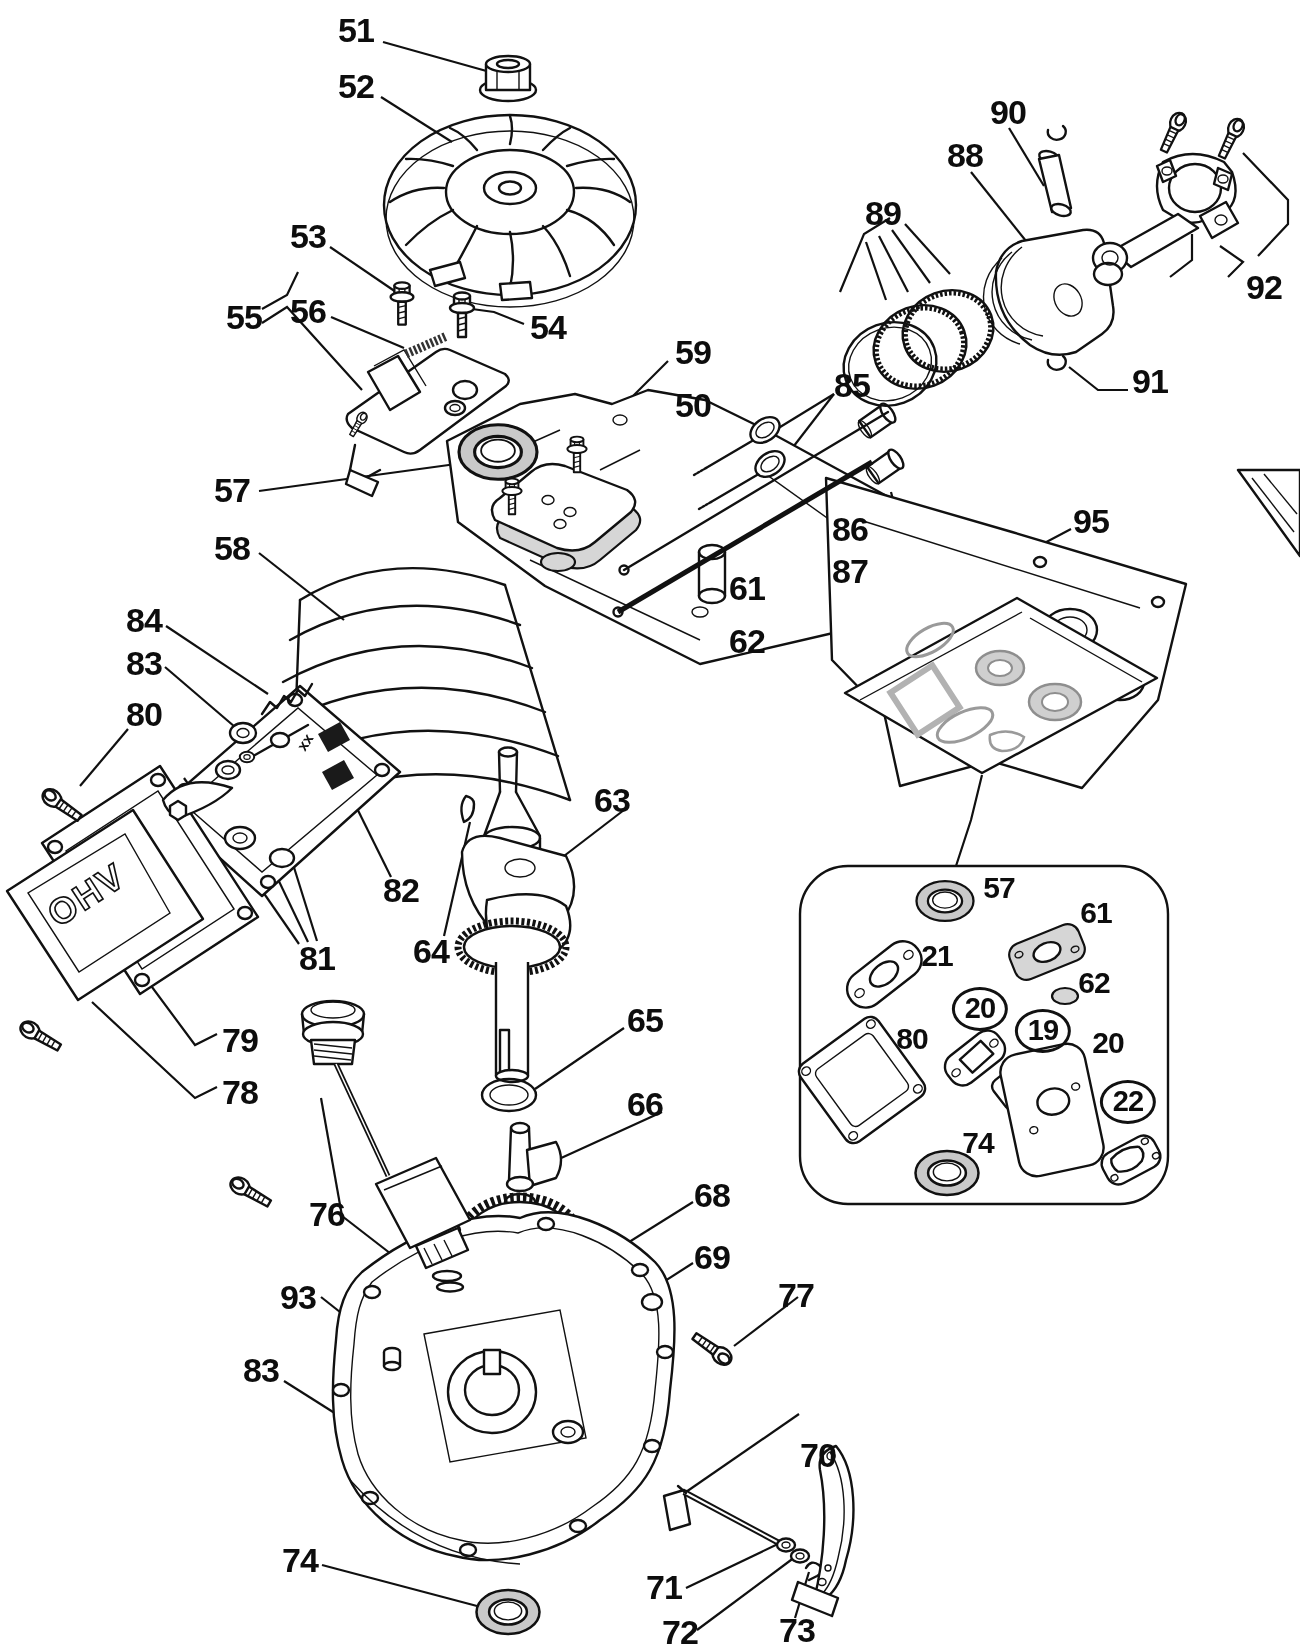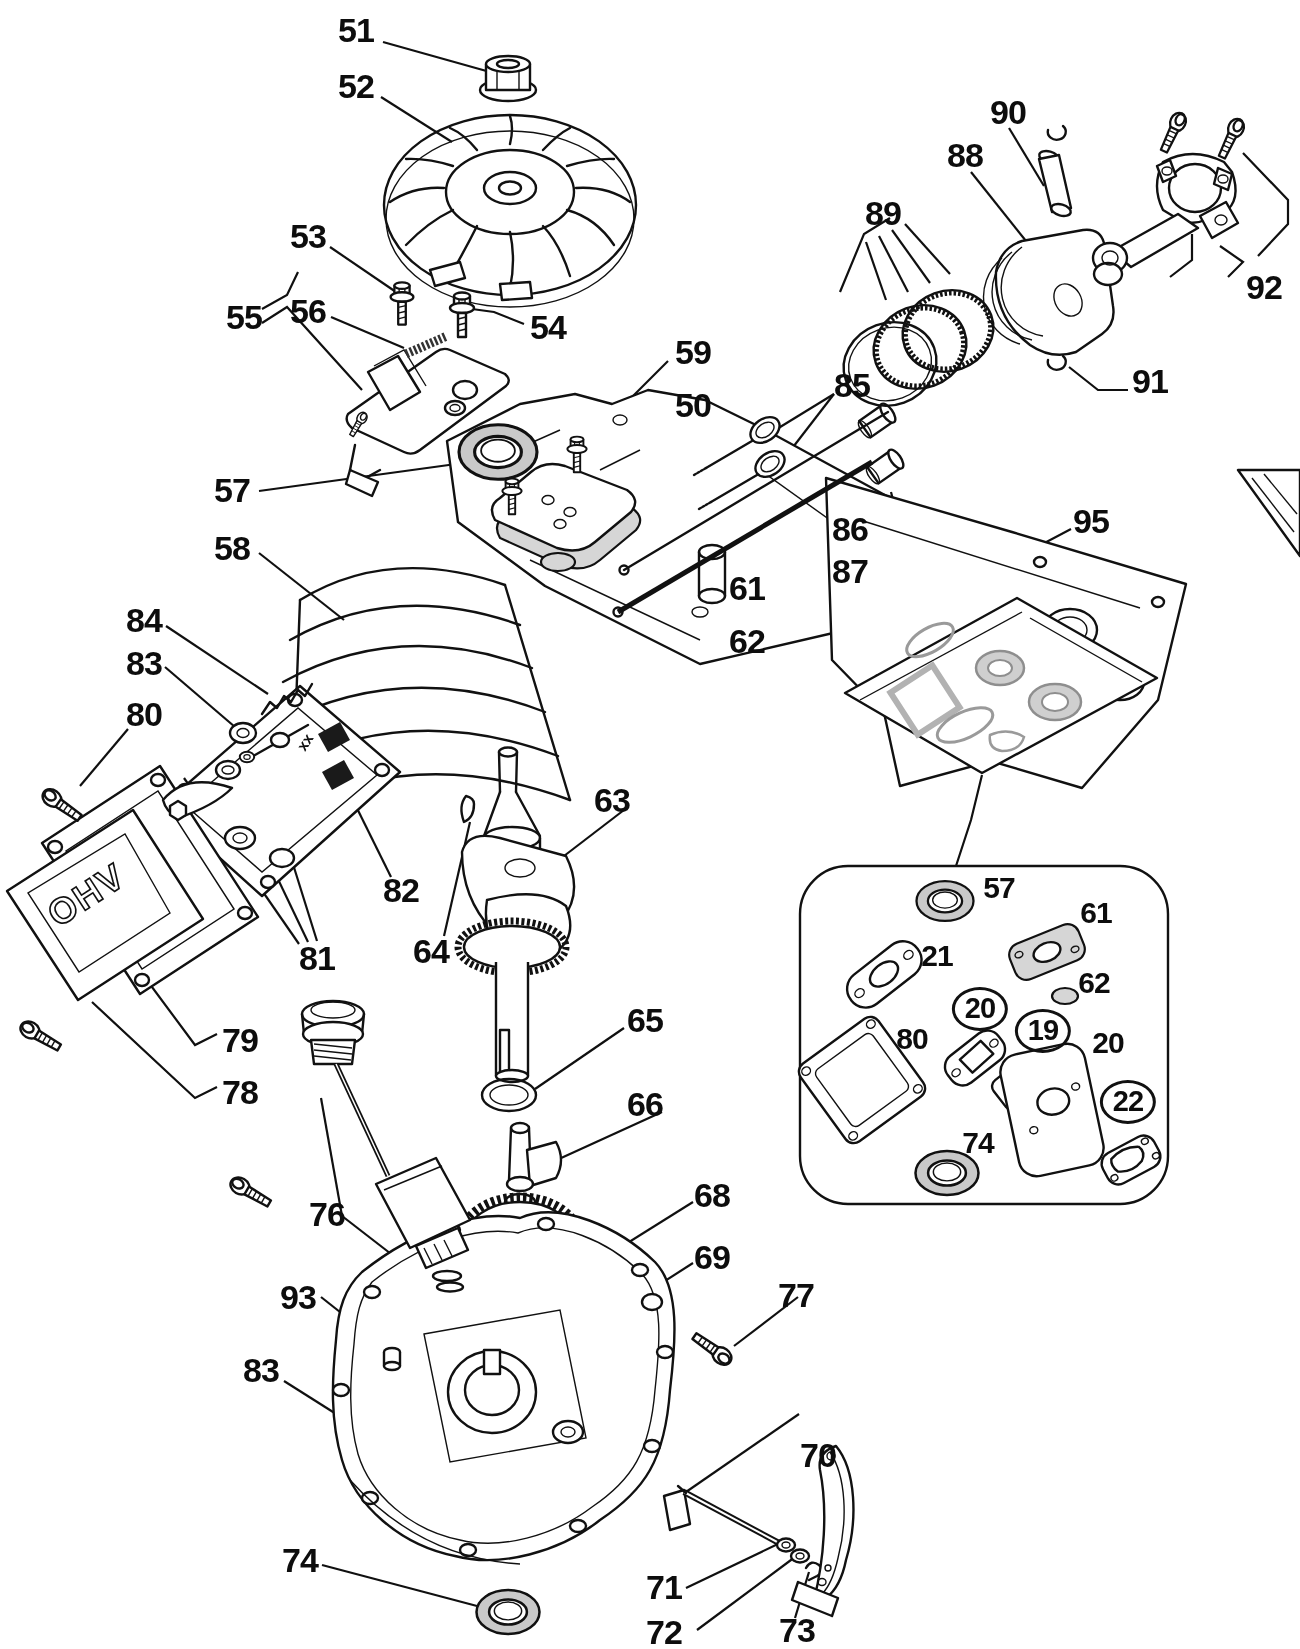--- a/index.html
+++ b/index.html
@@ -554,21 +554,21 @@
   <div class="callout" style="left:747px;top:588px"><span>61</span></div>
   <div class="callout" style="left:747px;top:641px"><span>62</span></div>
   <div class="callout" style="left:612px;top:800px"><span>63</span></div>
   <div class="callout" style="left:431px;top:951px"><span>64</span></div>
   <div class="callout" style="left:645px;top:1020px"><span>65</span></div>
   <div class="callout" style="left:645px;top:1104px"><span>66</span></div>
   <div class="callout" style="left:712px;top:1195px"><span>68</span></div>
   <div class="callout" style="left:712px;top:1257px"><span>69</span></div>
   <div class="callout" style="left:818px;top:1455px"><span>70</span></div>
   <div class="callout" style="left:664px;top:1587px"><span>71</span></div>
-  <div class="callout" style="left:664px;top:1632px"><span>72</span></div>
+  <div class="callout" style="left:680px;top:1632px"><span>72</span></div>
   <div class="callout" style="left:797px;top:1630px"><span>73</span></div>
   <div class="callout" style="left:300px;top:1560px"><span>74</span></div>
   <div class="callout" style="left:261px;top:1370px"><span>83</span></div>
   <div class="callout" style="left:327px;top:1214px"><span>76</span></div>
   <div class="callout" style="left:796px;top:1295px"><span>77</span></div>
   <div class="callout" style="left:240px;top:1092px"><span>78</span></div>
   <div class="callout" style="left:240px;top:1040px"><span>79</span></div>
   <div class="callout" style="left:144px;top:714px"><span>80</span></div>
   <div class="callout" style="left:317px;top:958px"><span>81</span></div>
   <div class="callout" style="left:401px;top:890px"><span>82</span></div>

